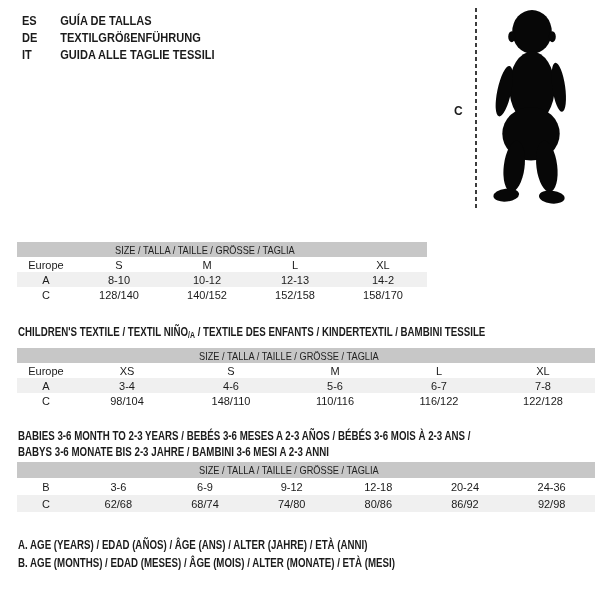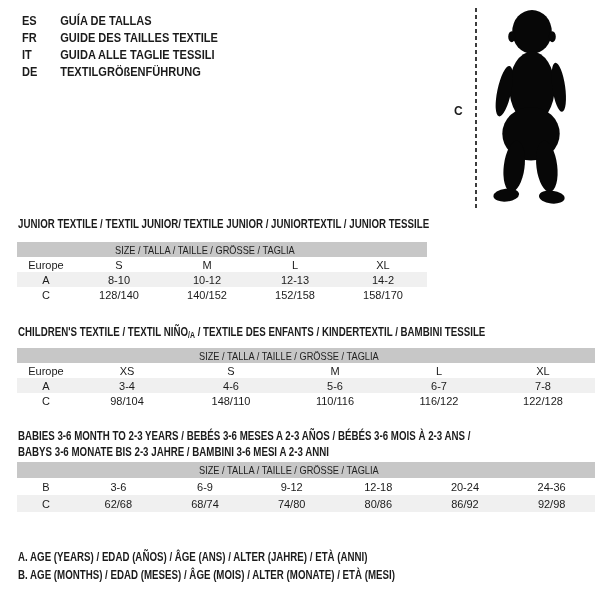--- a/index.html
+++ b/index.html
@@ -15,21 +15,21 @@
 
   
   .dash-line{position:absolute;left:475px;top:8px;width:2px;height:200px;
              background:repeating-linear-gradient(to bottom,#3c3c3c 0 4px,transparent 4px 7px);}
   .c-label{position:absolute;left:454px;top:104px;font-size:12px;font-weight:bold;}
   .baby-svg{position:absolute;left:487px;top:8px;}
 
   
   .sec-title{position:absolute;left:18px;font-size:12px;font-weight:bold;line-height:14px;}
   .subsize{font-size:8.5px;position:relative;top:2px;}
-  .legend{position:absolute;left:18px;top:536px;font-size:12px;font-weight:bold;margin-top:12px;}
+  .legend{position:absolute;left:18px;top:536px;font-size:12px;font-weight:bold;}
   .legend-line{height:18px;line-height:18px;}
 
   
   table.size-table{position:absolute;left:17px;border-collapse:collapse;table-layout:fixed;
                    font-size:11px;color:#1b1b1b;}
   table.size-table td{padding:0;text-align:center;height:15px;vertical-align:middle;}
   td.bar{background:#c7c7c7;text-align:left;height:16px;padding-left:4px;color:#222;}
   td.bar .condensed{transform:scaleX(0.84);}
   td.lbl{text-align:left;padding-left:4px;}
   tr.shade td{background:#f0f0f0;}
@@ -43,27 +43,24 @@
 </head>
 <body>
 
 <div class="page">
 
   <div class="lang-block">
     <div class="lang-row">
       <span class="condensed"><span class="lang-code">ES</span><span>GUÍA DE TALLAS</span></span>
     </div>
     <div class="lang-row">
-      <span class="condensed"><span class="lang-code">FR</span><span>GUIDE DES TAILLES TEXTILE</span></span>
+      <span class="condensed"><span class="lang-code">DE</span><span>TEXTILGRÖßENFÜHRUNG</span></span>
     </div>
     <div class="lang-row">
       <span class="condensed"><span class="lang-code">IT</span><span>GUIDA ALLE TAGLIE TESSILI</span></span>
-    </div>
-    <div class="lang-row">
-      <span class="condensed"><span class="lang-code">DE</span><span>TEXTILGRÖßENFÜHRUNG</span></span>
     </div>
   </div>
 
   <div class="dash-line"></div>
   <div class="c-label">C</div>
   <svg class="baby-svg" width="90" height="198" viewBox="0 0 90 200">
     <g fill="#070707">
       <ellipse cx="45" cy="24" rx="20" ry="22"></ellipse>
       <ellipse cx="24.5" cy="29" rx="3.5" ry="5.5"></ellipse>
       <ellipse cx="65.5" cy="29" rx="3.5" ry="5.5"></ellipse>
@@ -71,23 +68,20 @@
       <ellipse cx="17" cy="84" rx="7" ry="26" transform="rotate(12 17 84)"></ellipse>
       <ellipse cx="72" cy="80" rx="6.5" ry="25" transform="rotate(-8 72 80)"></ellipse>
       <ellipse cx="44" cy="127" rx="29" ry="27"></ellipse>
       <ellipse cx="27" cy="160" rx="10.5" ry="26" transform="rotate(7 27 160)"></ellipse>
       <ellipse cx="60" cy="160" rx="10.5" ry="26" transform="rotate(-7 60 160)"></ellipse>
       <ellipse cx="19" cy="189" rx="13" ry="6.5" transform="rotate(-6 19 189)"></ellipse>
       <ellipse cx="65" cy="191" rx="13" ry="6.5" transform="rotate(6 65 191)"></ellipse>
     </g>
   </svg>
 
-  <div class="sec-title" style="top:217px">
-    <span class="condensed">JUNIOR TEXTILE / TEXTIL JUNIOR/ TEXTILE JUNIOR / JUNIORTEXTIL / JUNIOR TESSILE</span>
-  </div>
   <table class="size-table" id="t1">
     <colgroup>
         <col class="c0">
         <col>
         <col>
         <col>
         <col>
       </colgroup>
     <tbody>
       <tr>

